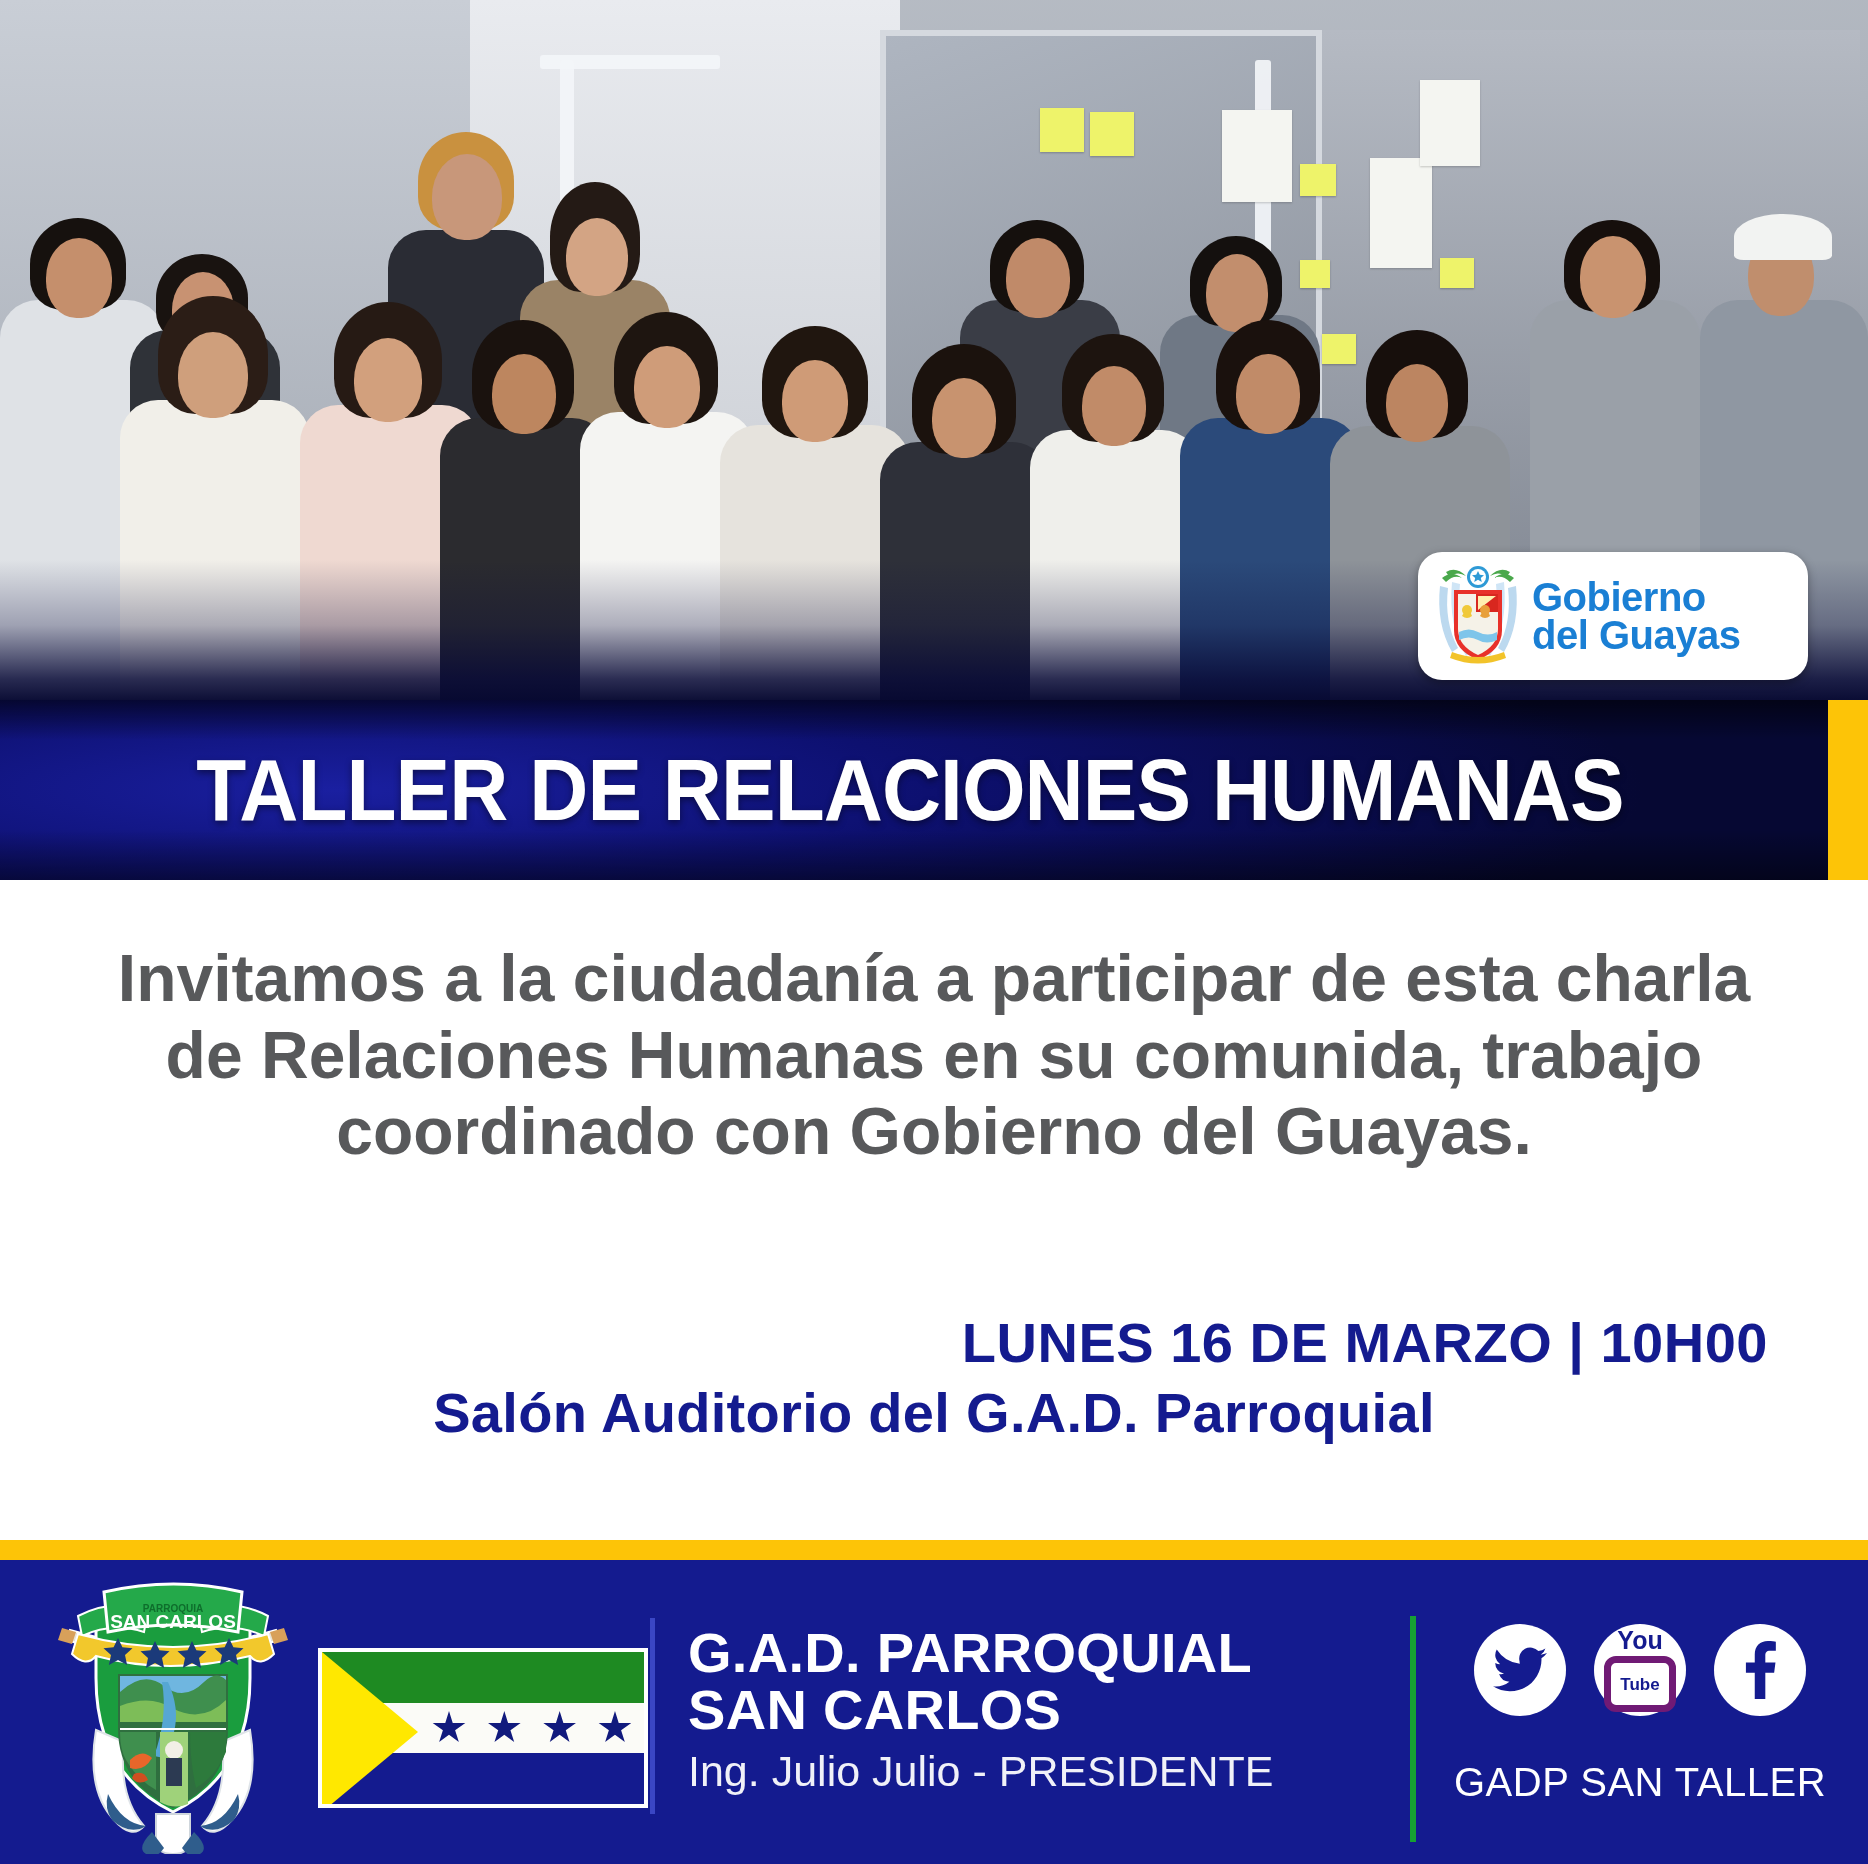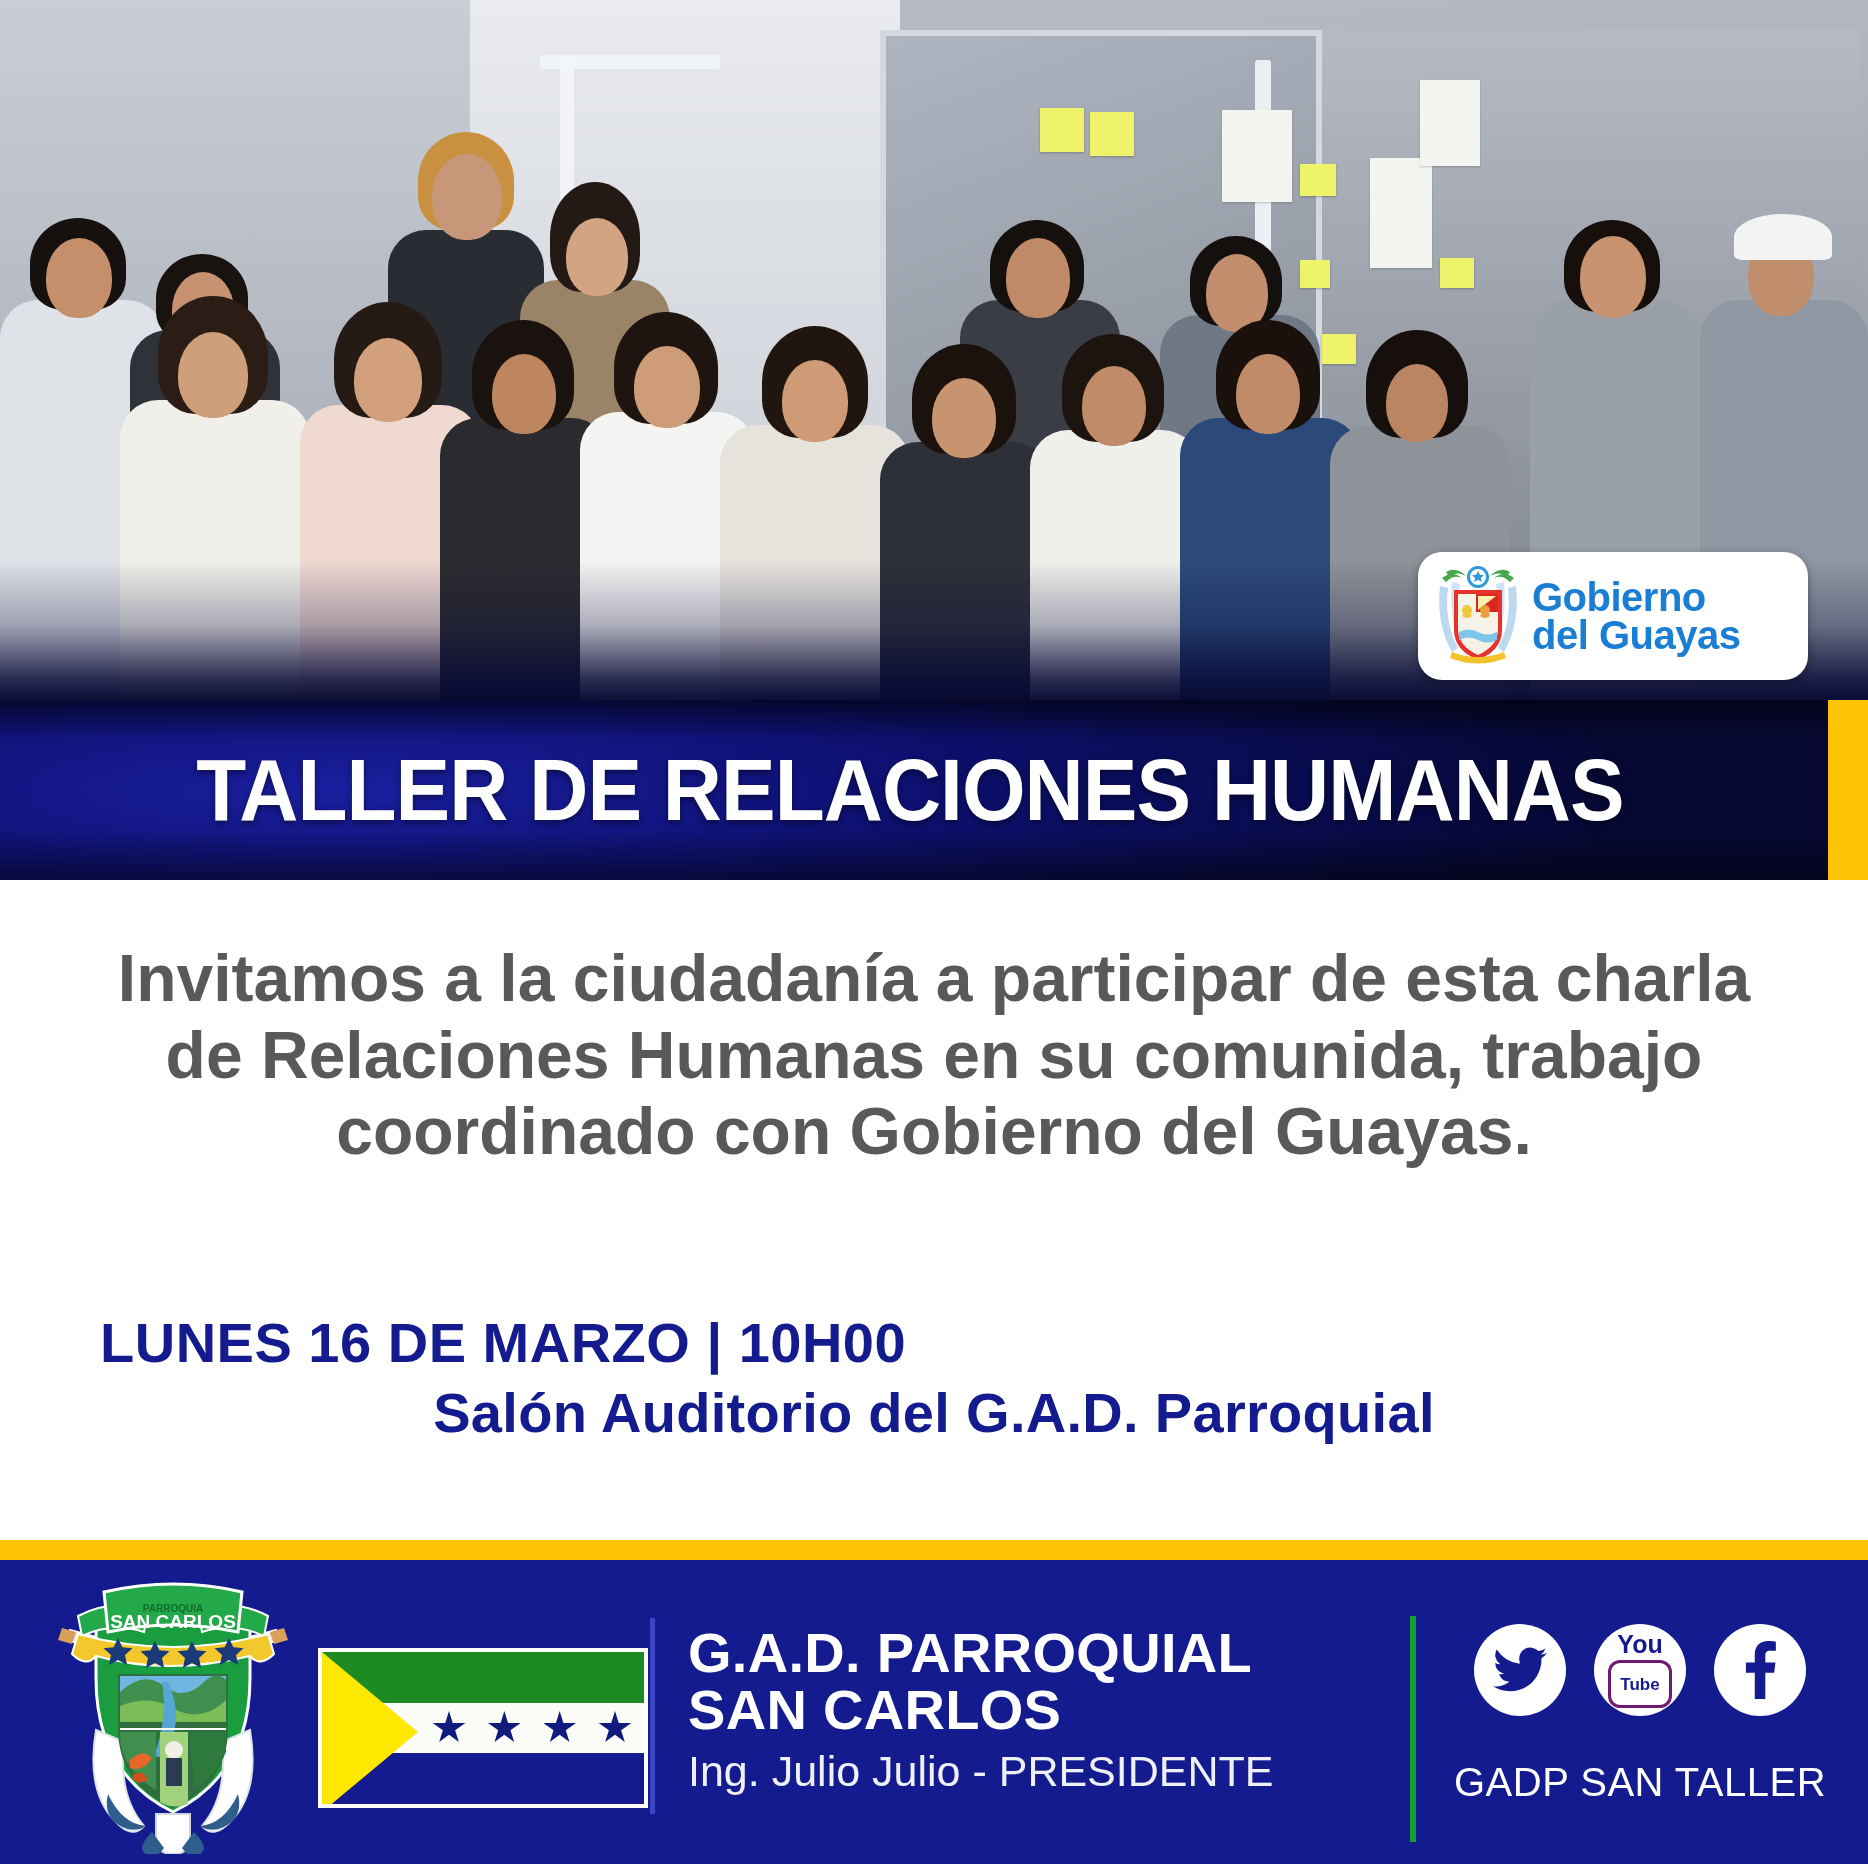--- a/index.html
+++ b/index.html
@@ -64,21 +64,21 @@
 
   
   .main{
     position:absolute;left:0;top:880px;width:1868px;height:660px;background:#ffffff;
   }
   .lead{
     position:absolute;left:100px;top:60px;width:1668px;text-align:center;
     color:#58595b;font-size:66px;line-height:1.16;font-weight:700;
   }
   .datetime{
-    position:absolute;left:100px;top:430px;width:1668px;text-align:left;
+    position:absolute;left:100px;top:430px;width:1668px;text-align:right;
     color:#141b8f;font-size:56px;font-weight:bold;letter-spacing:.5px;
   }
   .venue{
     position:absolute;left:100px;top:500px;width:1668px;text-align:center;
     color:#141b8f;font-size:56px;font-weight:bold;letter-spacing:.3px;
   }
 
   
   .yellow-band{position:absolute;left:0;top:1540px;width:1868px;height:20px;background:#fdc407;}
   .footer{position:absolute;left:0;top:1560px;width:1868px;height:304px;background:#141b8f;}
@@ -100,21 +100,21 @@
   .org{position:absolute;left:688px;top:64px;color:#ffffff;}
   .org .l1,.org .l2{font-size:56px;font-weight:bold;line-height:1.02;letter-spacing:.3px;display:block;}
   .org .l3{font-size:43px;font-weight:400;line-height:1.35;display:block;margin-top:4px;color:#f0f1f8;}
 
   .divider-green{position:absolute;left:1410px;top:56px;width:6px;height:226px;background:#16a033;}
 
   .social{position:absolute;left:1470px;top:64px;width:340px;display:flex;gap:28px;justify-content:center;}
   .sbtn{width:92px;height:92px;border-radius:50%;background:#ffffff;display:flex;align-items:center;justify-content:center;}
   .handle{position:absolute;left:1448px;top:200px;width:384px;text-align:center;color:#ffffff;font-size:40px;letter-spacing:.5px;font-weight:400;}
 
-  .yt-box{width:58px;height:42px;border:3px solid #701a75;border-radius:12px;display:flex;align-items:center;justify-content:center;}
+  .yt-box{width:58px;height:42px;border:7px solid #701a75;border-radius:12px;display:flex;align-items:center;justify-content:center;}
 </style>
 </head>
 <body>
 
 <div id="poster">
 
   <div class="photo">
     <div class="wall-panel wall-a"></div>
     <div class="wall-panel wall-b"></div>
     <div class="wall-panel wall-c"></div>

